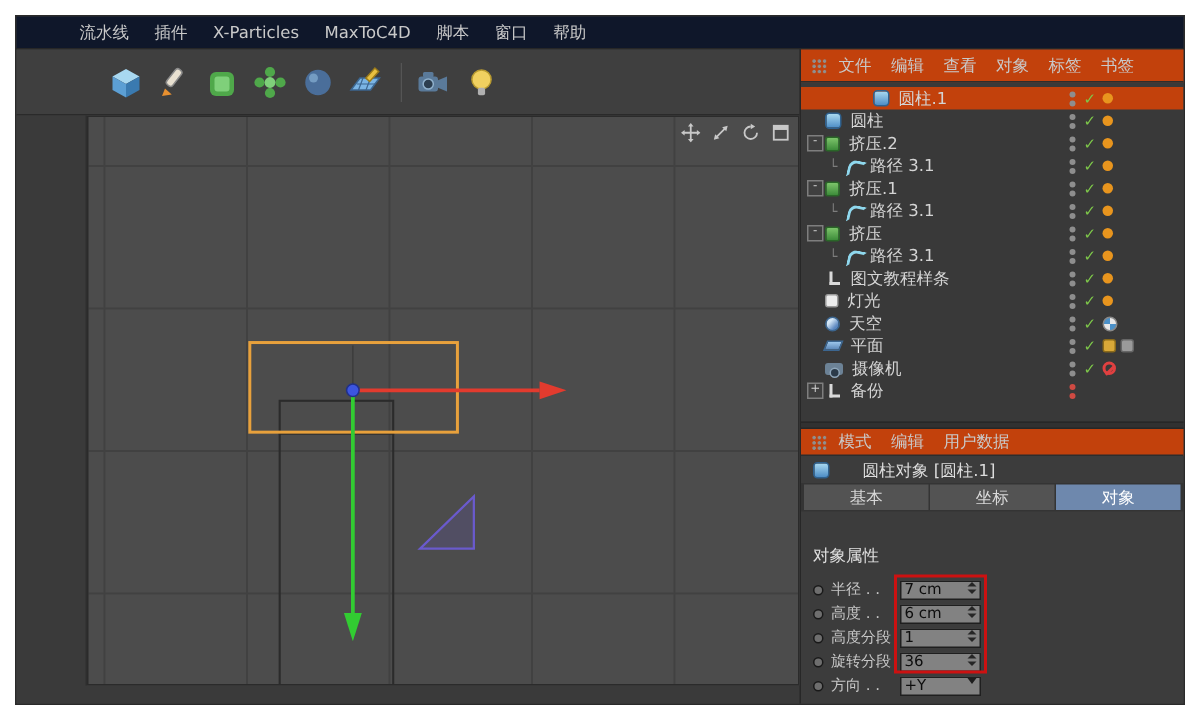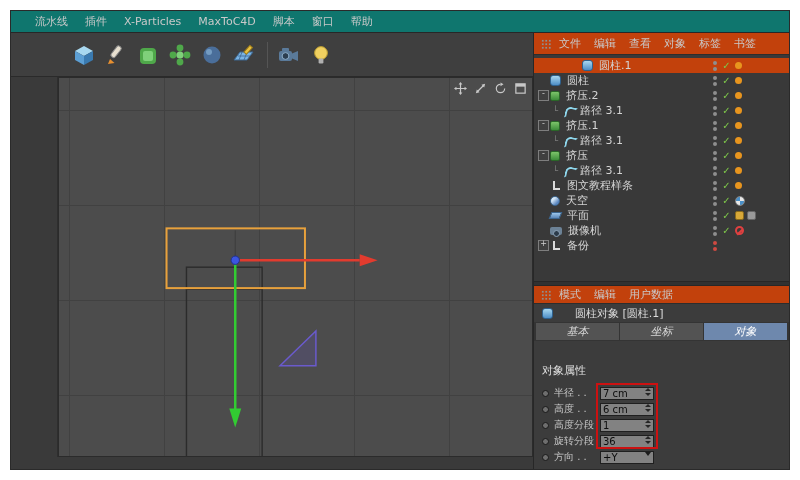--- a/index.html
+++ b/index.html
@@ -6,22 +6,22 @@
   html,body { width:800px; height:480px; overflow:hidden; }
   body {
     background:#ffffff;
     padding:10px;
     font-family:"DejaVu Sans","Liberation Sans",sans-serif;
     -webkit-font-smoothing:antialiased;
   }
   .app { width:780px; height:460px; background:#3a3a3a; display:flex; flex-direction:column; border:1px solid #2a2a2a; }
 
   
-  .menubar { height:22px; background:#0f766e; border-bottom:1px solid #272727;
-    display:flex; align-items:center; padding-left:24px; flex:0 0 auto; }
+  .menubar { height:22px; background:#0f172a; border-bottom:1px solid #272727;
+    display:flex; align-items:center; padding-left:42px; flex:0 0 auto; }
   .menubar .mi { font-size:11px; color:#c9c9c9; margin-right:17px; cursor:default; white-space:nowrap; }
 
   .content { flex:1; display:flex; min-height:0; }
   .left-col { width:523px; display:flex; flex-direction:column; background:#3a3a3a; }
 
   
   .toolbar { height:44px; background:#3f3f3f; border-bottom:1px solid #2a2a2a;
     display:flex; align-items:center; padding-left:58px; flex:0 0 auto; }
   .tool { width:30px; height:30px; border:none; background:transparent; display:flex;
     align-items:center; justify-content:center; margin-right:2px; border-radius:3px; }
@@ -106,21 +106,21 @@
   .tag.no-entry { width:9px; height:9px; border-radius:50%; border:2px solid #e04040; position:relative; }
   .tag.no-entry::after { content:""; position:absolute; left:-1px; top:2.5px; width:8px; height:2px;
     background:#e04040; transform:rotate(-45deg); }
 
   .splitter { height:5px; background:#313131; border-top:1px solid #272727; border-bottom:1px solid #272727; flex:0 0 auto; }
 
   
   .am-menu { height:18px; }
   .am-title { height:18px; display:flex; align-items:center; padding:0 8px; gap:22px;
     font-size:11px; color:#dcdcdc; flex:0 0 auto; }
-  .am-tabs { display:flex; gap:1px; padding:1px 2px; height:19px; flex:0 0 auto; background:#343434;font-style:italic; }
+  .am-tabs { display:flex; gap:1px; padding:1px 2px; height:19px; flex:0 0 auto; background:#343434; }
   .tab { flex:1; display:flex; align-items:center; justify-content:center;
     font-size:11px; color:#d8d8d8; background:#535353; }
   .tab.active { background:#6E88AD; color:#ffffff; }
   .am-section { padding:22px 8px 4px; font-size:11px; color:#e0e0e0; flex:0 0 auto; }
   .am-fields { position:relative; padding:3px 0 0 8px; flex:0 0 auto; }
   .field-row { height:16px; display:flex; align-items:center; }
   .keyc { width:7px; height:7px; border-radius:50%; border:1px solid #191919;
     background:#6e6e6e; margin-right:5px; flex:0 0 auto; }
   .flabel { width:46px; font-size:10px; color:#c6c6c6; white-space:nowrap; overflow:hidden; flex:0 0 auto; }
   .fbox { width:54px; height:13px; background:#828282; border:1px solid #1f1f1f;
@@ -407,20 +407,33 @@
           <span class="dots">
               <i></i>
               <i></i>
             </span>
           <span class="check"></span>
           <span class="tagarea">
               <span class="tag orange-dot"></span>
             </span>
         </div>
 
+        <div class="om-row">
+          <span class="exp"></span>
+          <span class="obj-icon icon-light"></span>
+          <span class="obj-label">灯光</span>
+          <span class="dots">
+              <i></i>
+              <i></i>
+            </span>
+          <span class="check"></span>
+          <span class="tagarea">
+              <span class="tag orange-dot"></span>
+            </span>
+        </div>
 
         <div class="om-row">
           <span class="exp"></span>
           <span class="obj-icon icon-sky"></span>
           <span class="obj-label">天空</span>
           <span class="dots">
               <i></i>
               <i></i>
             </span>
           <span class="check"></span>

